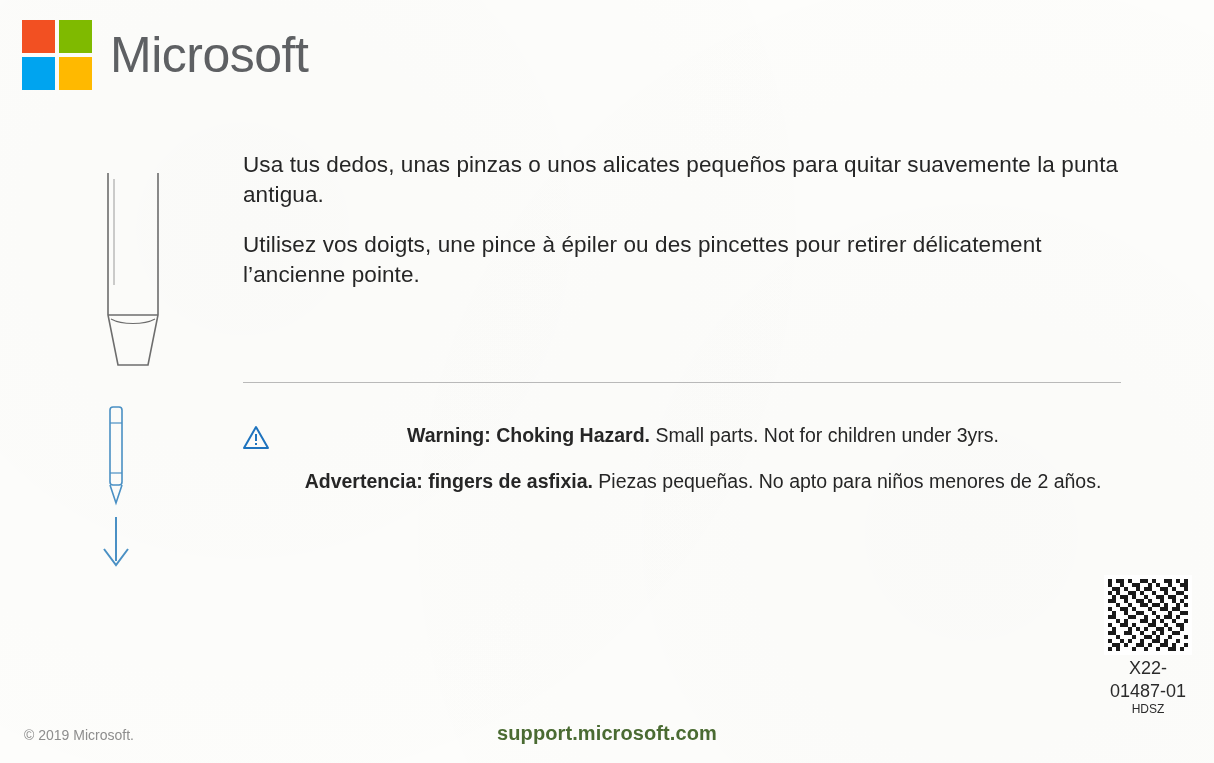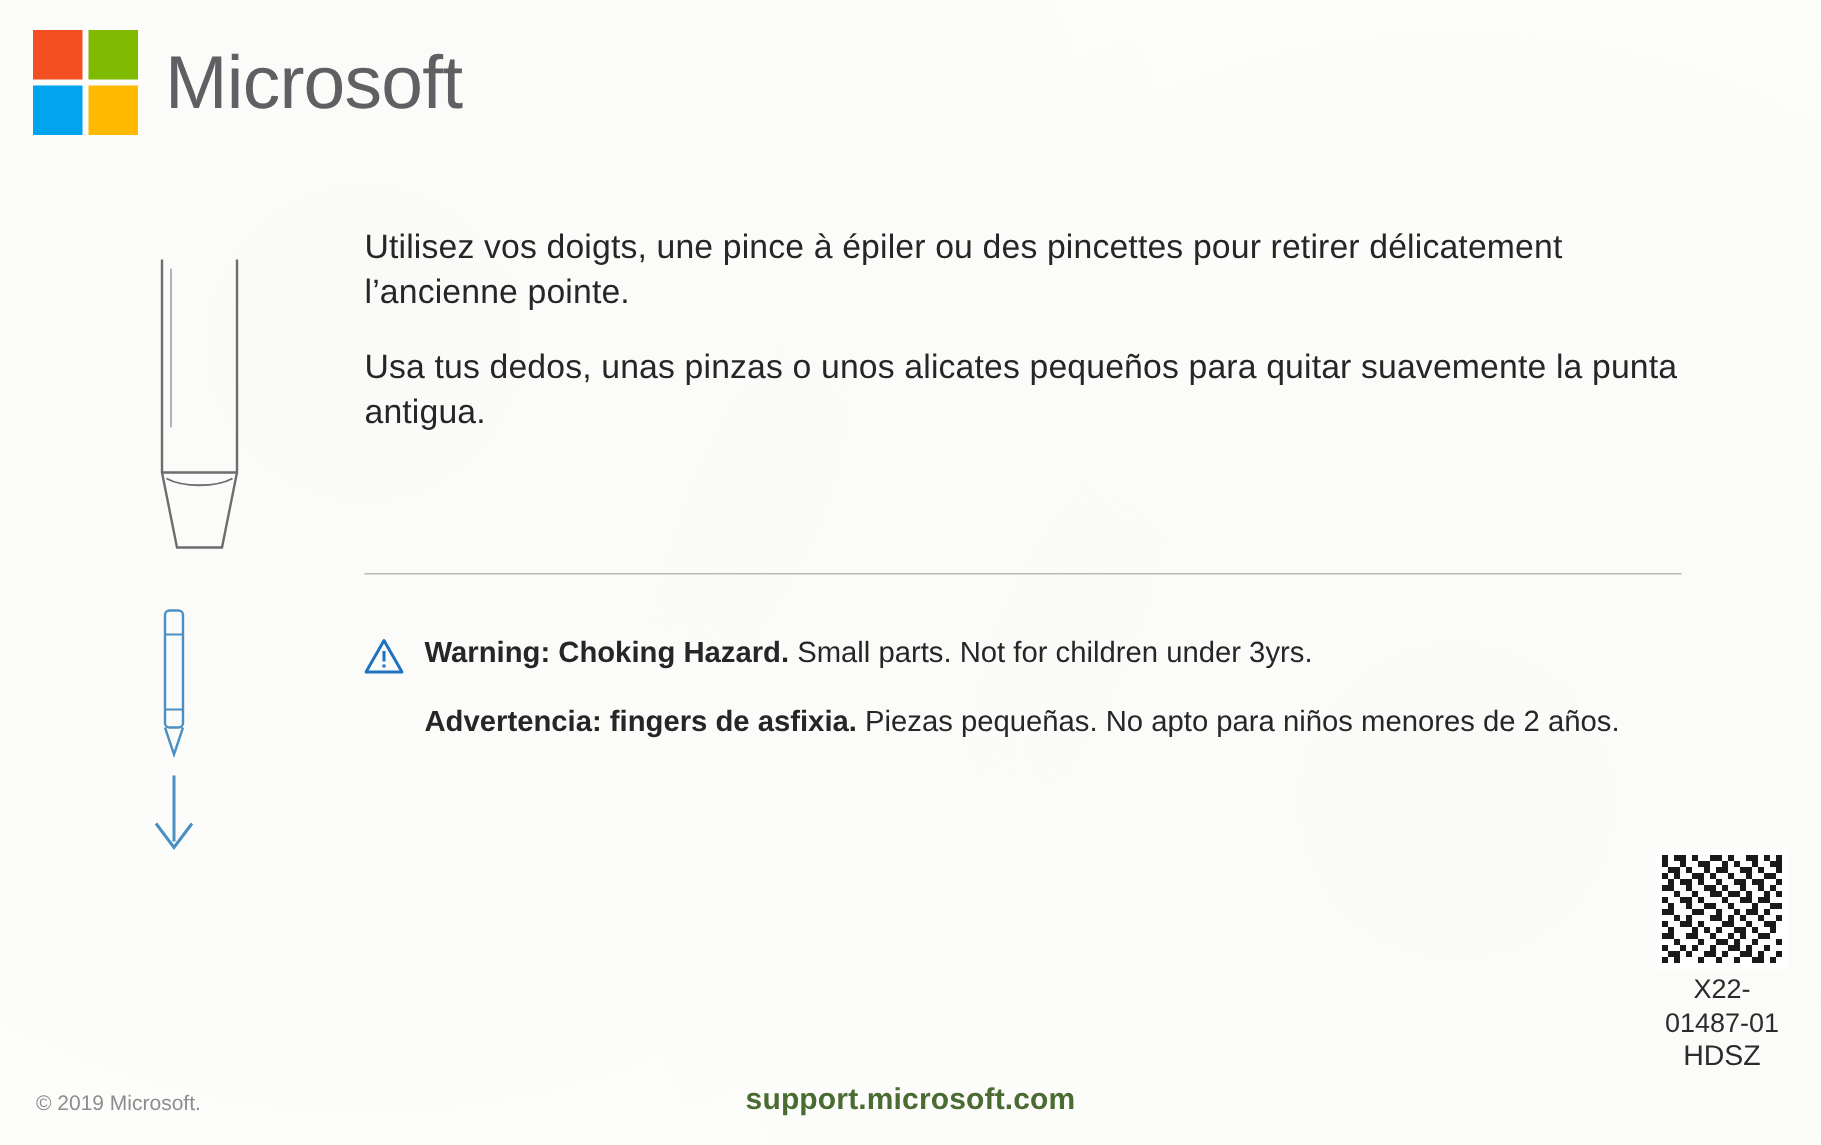--- a/index.html
+++ b/index.html
@@ -104,21 +104,21 @@
     display: flex;
     align-items: flex-start;
   }
   .warn-icon {
     width: 26px;
     height: 26px;
     flex: 0 0 26px;
     margin-top: 3px;
     margin-right: 14px;
   }
-  .warn-text-col { flex: 1 1 auto; }
+  .warn-text-col { flex: 1 1 auto; text-align: center; }
   .warn-p {
     font-size: 19.5px;
     line-height: 1.42;
     color: #262626;
     margin: 0 0 18px 0;
   }
   .warn-p:last-child { margin-bottom: 0; }
   .warn-p b { font-weight: 700; }
 
   
@@ -155,21 +155,21 @@
     height: 80px;
     display: block;
   }
   .qr-label {
     font-size: 18px;
     color: #2b2b2b;
     line-height: 1.25;
     margin-top: 2px;
   }
   .qr-label2 {
-    font-size: 19px;
+    font-size: 12px;
     color: #2b2b2b;
     line-height: 1.25;
   }
 </style>
 </head>
 <body>
 
 <div class="page">
 
   <div class="logo-block">
@@ -197,22 +197,22 @@
       <line x1="14" y1="70" x2="26" y2="70" stroke="#4a90c4" stroke-width="1.2"></line>
     </svg>
 
     <svg class="arrow-svg" width="40" height="60" viewBox="0 0 40 60">
       <line x1="20" y1="4" x2="20" y2="48" stroke="#4a90c4" stroke-width="2"></line>
       <path d="M8 36 L20 52 L32 36" fill="none" stroke="#4a90c4" stroke-width="2"></path>
     </svg>
   </div>
 
   <div class="content">
+    <p class="para">Usa tus dedos, unas pinzas o unos alicates pequeños para quitar suavemente la punta antigua.</p>
     <p class="para">Utilisez vos doigts, une pince à épiler ou des pincettes pour retirer délicatement l’ancienne pointe.</p>
-    <p class="para">Usa tus dedos, unas pinzas o unos alicates pequeños para quitar suavemente la punta antigua.</p>
   </div>
 
   <div class="divider"></div>
 
   <div class="warn">
     <div class="warn-row">
       <svg class="warn-icon" viewBox="0 0 26 26">
         <path d="M13 2 L25 23 L1 23 Z" fill="none" stroke="#1e73be" stroke-width="2" stroke-linejoin="round"></path>
         <rect x="12" y="9" width="2" height="7" fill="#1e73be"></rect>
         <rect x="12" y="18" width="2" height="2" fill="#1e73be"></rect>

